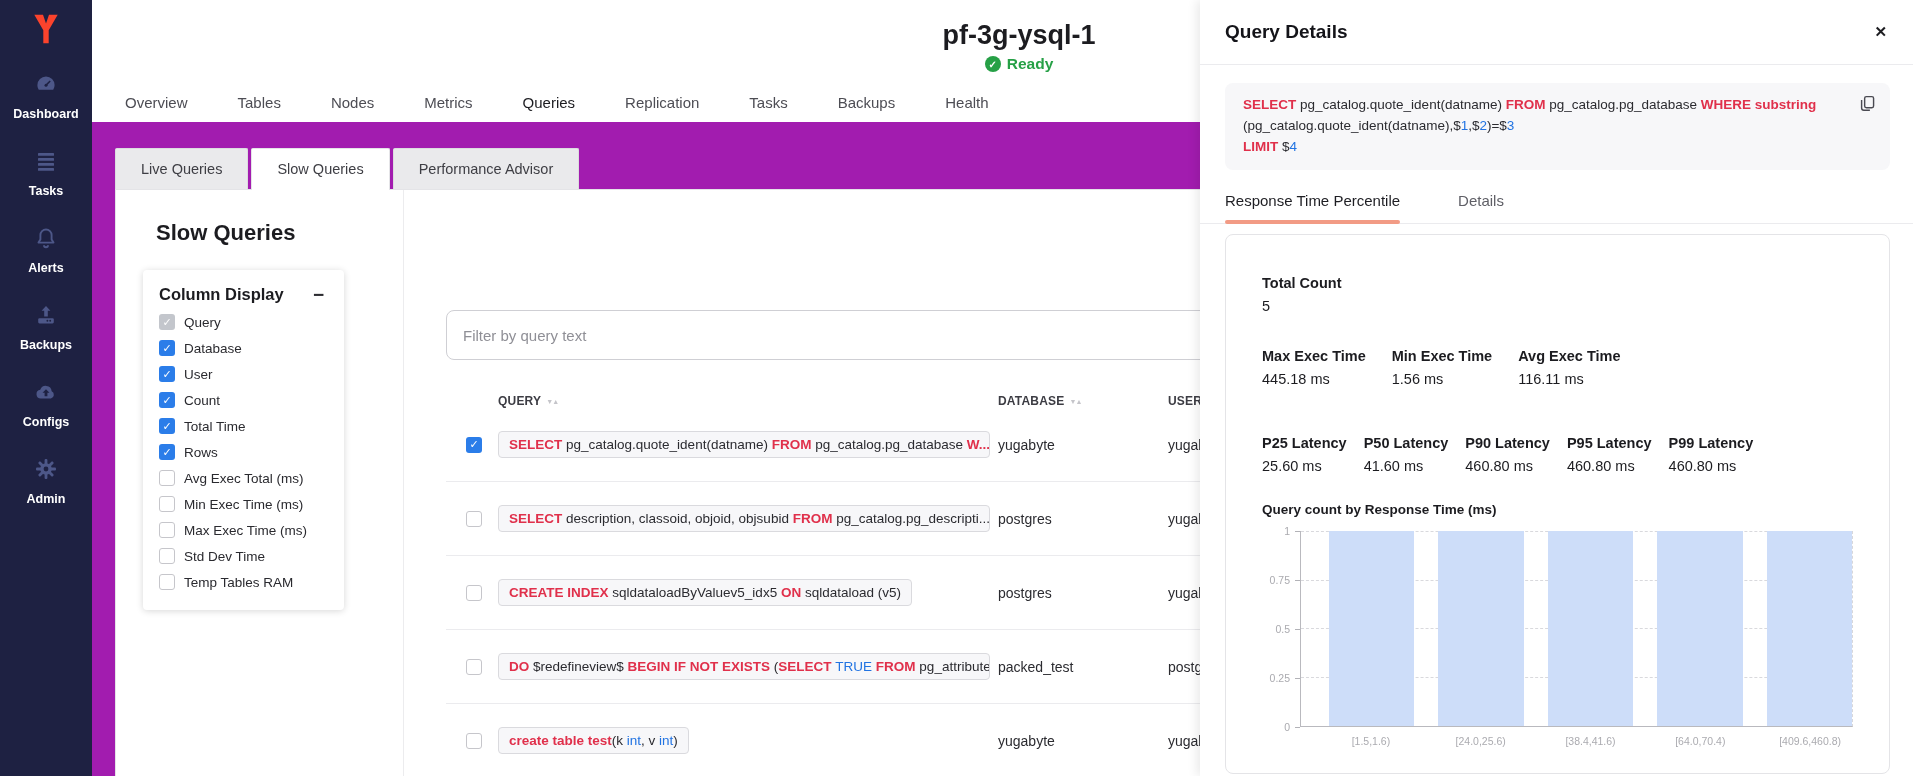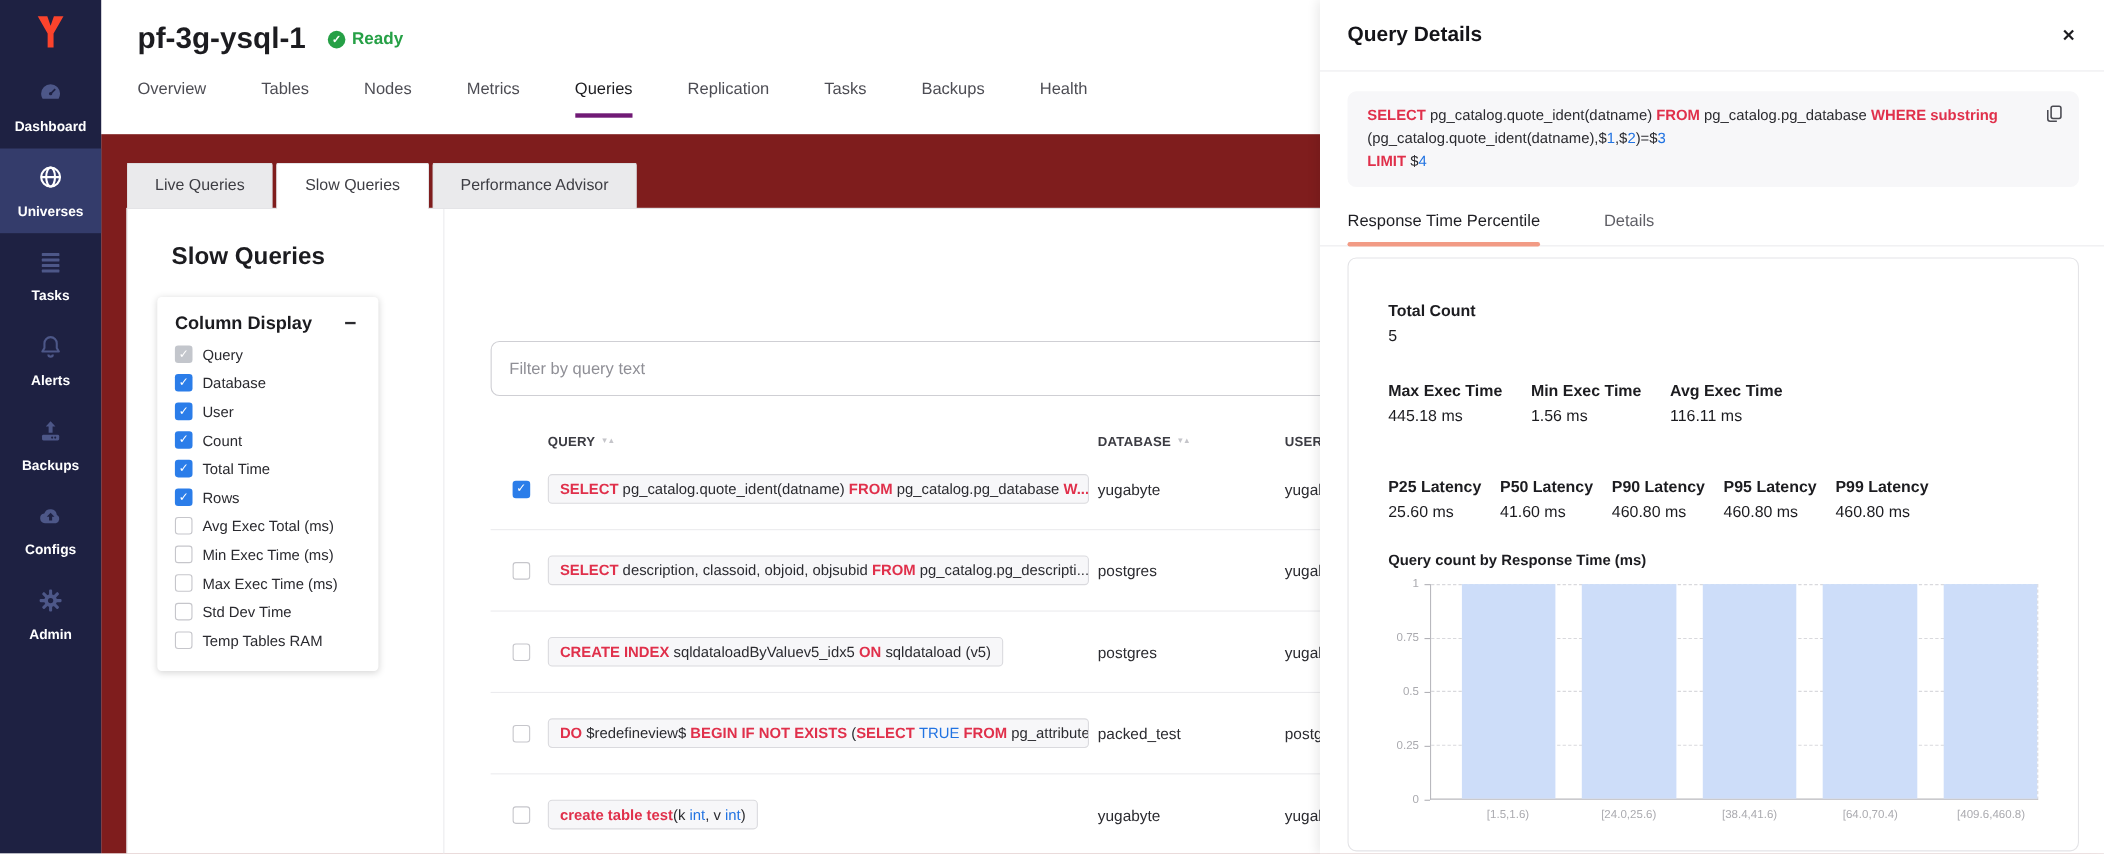--- a/index.html
+++ b/index.html
@@ -12,29 +12,29 @@
   .sidebar { position:absolute; left:0; top:0; width:92px; height:100%; background:#1e2142; z-index:40; }
   .logo-wrap { height:58px; display:flex; align-items:center; justify-content:center; }
   .logo-wrap svg { width:36px; height:36px; }
   .side-item { height:77px; display:flex; flex-direction:column; align-items:center; justify-content:center; gap:7px; cursor:pointer; }
   .side-item.active { background:#343c6b; }
   .side-item svg { width:24px; height:24px; }
   .side-item .lbl { color:#ffffff; font-size:12.5px; font-weight:700; }
   
   .main { position:absolute; left:92px; top:0; right:0; height:100%; }
   .app-header { background:#ffffff; height:122px; }
-  .title-row { display:flex; align-items:center; gap:20px; padding:20px 0 0 33px; }
+  .title-row { display:flex; align-items:center; gap:4px; padding:20px 0 0 33px;flex-direction:column; }
   .uni-title { font-size:27px; font-weight:700; color:#1c1c20; }
   .ready-badge { display:flex; align-items:center; gap:6px; color:#26a046; font-weight:700; font-size:15.5px; }
   .ready-badge .ck { width:16px; height:16px; border-radius:50%; background:#26a046; color:#fff; font-size:10px;
     display:flex; align-items:center; justify-content:center; font-weight:700; }
   .nav-tabs { display:flex; gap:50px; padding:21px 0 0 33px; }
   .nav-tab { font-size:15px; color:#4d4d54; padding-bottom:14px; cursor:pointer; }
   .nav-tab.active { color:#1c1c20; border-bottom:4px solid #701a75; }
-  .content { position:absolute; top:122px; left:0; right:0; bottom:0; background:#7f1d1d; }
+  .content { position:absolute; top:122px; left:0; right:0; bottom:0; background:#a21caf; }
   .subtabs { position:absolute; top:26px; left:23px; display:flex; z-index:5; }
   .subtab { background:#eaeaec; border:1px solid #dcdcdf; border-bottom:none; padding:12px 25px; font-size:14.5px;
     color:#3e3e44; border-radius:2px 2px 0 0; cursor:pointer; margin-right:3px; }
   .subtab.active { background:#ffffff; border-color:#e4e4e7; position:relative; }
   .subtab.active::after { content:""; position:absolute; left:0; right:0; bottom:-2px; height:3px; background:#ffffff; }
   .panel { position:absolute; top:67px; left:23px; right:0; bottom:-30px; background:#ffffff; border:1px solid #e4e4e7; }
   .seam { position:absolute; left:287px; top:0; bottom:0; width:1px; background:#ececee; }
   .panel-heading { padding:30px 0 0 40px; font-size:22px; font-weight:700; color:#1c1c20; }
   .panel-body { display:flex; align-items:flex-start; margin-top:24px; padding-left:27px; }
   .col-card { width:201px; background:#fff; border-radius:4px; box-shadow:0 1px 7px rgba(0,0,0,.16); padding:15px 16px 20px; }
@@ -104,28 +104,20 @@
     </div>
   <div id="sidebar-items">
       <div class="side-item">
         <span><svg viewBox="0 0 24 24">
             <path d="M12 4.5a8.6 8.6 0 0 0-8.6 8.6c0 1.7.5 3.3 1.35 4.7h14.5A8.55 8.55 0 0 0 20.6 13.1 8.6 8.6 0 0 0 12 4.5z" fill="#4d5788"></path>
             <circle cx="12" cy="13.2" r="1.5" fill="#1e2142"></circle>
             <path d="M12.6 12.6l3.6-3.6" stroke="#1e2142" stroke-width="1.5"></path>
           </svg></span>
         <span class="lbl">Dashboard</span>
       </div>
-      <div class="side-item active">
-        <span><svg viewBox="0 0 24 24" fill="none" stroke="#ffffff" stroke-width="1.9">
-            <circle cx="12" cy="12" r="8.6"></circle>
-            <ellipse cx="12" cy="12" rx="4" ry="8.6"></ellipse>
-            <path d="M3.4 12h17.2"></path>
-          </svg></span>
-        <span class="lbl">Universes</span>
-      </div>
       <div class="side-item">
         <span><svg viewBox="0 0 24 24" fill="#4d5788">
             <rect x="4" y="4" width="16" height="2.8" rx=".6"></rect>
             <rect x="4" y="9" width="16" height="2.8" rx=".6"></rect>
             <rect x="4" y="14" width="16" height="2.8" rx=".6"></rect>
             <rect x="4" y="19" width="16" height="2.8" rx=".6"></rect>
           </svg></span>
         <span class="lbl">Tasks</span>
       </div>
       <div class="side-item">

